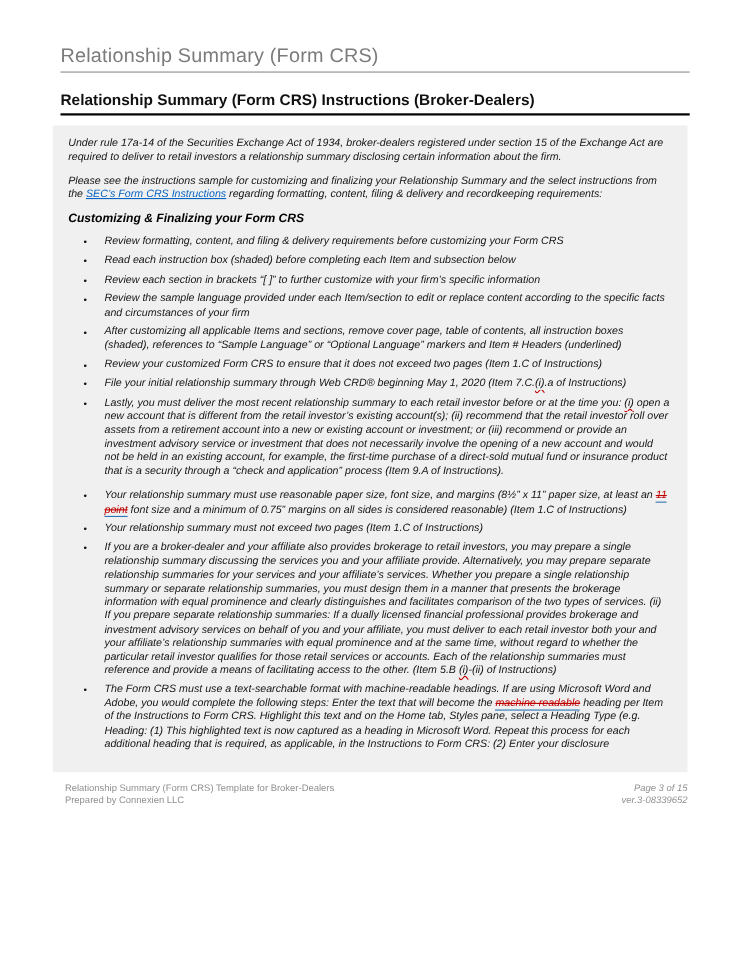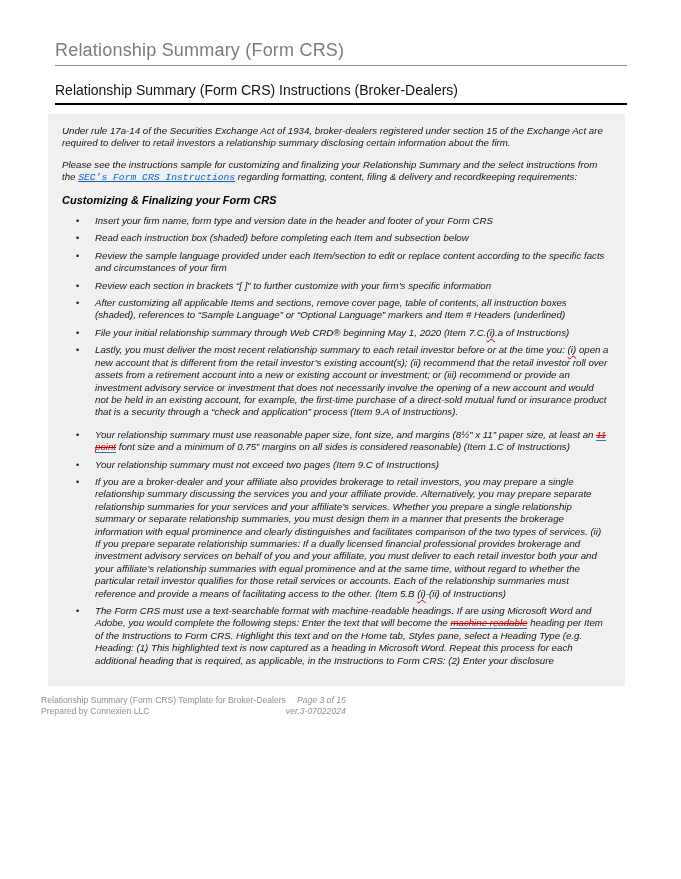--- a/index.html
+++ b/index.html
@@ -19,21 +19,21 @@
     font-weight: 400;
     color: #7b7b7b;
     letter-spacing: 0.2px;
     border-bottom: 1px solid #8c8c8c;
     padding-bottom: 3px;
   }
   .doc-title {
     margin: 15px 54px 0 55px;
     font-size: 14px;
     line-height: 18px;
-    font-weight: 400;
+    font-weight: 700;
     color: #111111;
     border-bottom: 2px solid #000000;
     padding-bottom: 4px;
   }
 
   
   .ibox {
     margin: 9px 56px 0 48px;
     background: #f0f0f0;
     padding: 11px 16px 9px 14px;
@@ -65,42 +65,42 @@
     left: 14px;
     top: 0;
     font-style: normal;
     font-size: 9px;
     color: #141414;
   }
   a.doclink {
     color: #0563c1;
     text-decoration: underline;
     cursor: pointer;
-    font-family: Liberation Mono, monospace;
   }
   
   .tracked-del {
     color: #c00000;
     text-decoration: line-through;
     text-decoration-color: #c00000;
     border-bottom: 1px solid #2e74b5;
   }
   
   .squiggle {
     text-decoration: underline;
     text-decoration-style: wavy;
     text-decoration-color: #c00000;
     text-decoration-thickness: 1px;
     text-underline-offset: 2px;
   }
 
   
   .footer {
     display: flex;
-    margin: 9px 56px 0 41px;
+    justify-content: space-between;
+    margin: 9px 56px 0 59px;
     font-size: 8.6px;
     line-height: 10.5px;
     color: #8f8f8f;
   }
   .footer .right { text-align: right; font-style: italic; }
 </style>
 </head>
 <body>
 
 <div class="page">
@@ -111,43 +111,44 @@
 
   <div class="ibox">
 
     <p>Under rule 17a-14 of the Securities Exchange Act of 1934, broker-dealers registered under section 15 of the Exchange Act are required to deliver to retail investors a relationship summary disclosing certain information about the firm.</p>
 
     <p><span>Please see the instructions sample for customizing and finalizing your Relationship Summary and the select instructions from the </span><a class="doclink">SEC’s Form CRS Instructions</a><span> regarding formatting, content, filing &amp; delivery and recordkeeping requirements:</span></p>
 
     <h3>Customizing &amp; Finalizing your Form CRS</h3>
 
     <ul>
-      <li><span>Insert your firm name, form type and version date in the header and footer of your Form CRS</span></li>
+      <li><span>Review formatting, content, and filing &amp; delivery requirements before customizing your Form CRS</span></li>
       <li><span>Read each instruction box (shaded) before completing each Item and subsection below</span></li>
+      <li><span>Review each section in brackets “[  ]” to further customize with your firm’s specific information</span></li>
       <li><span>Review the sample language provided under each Item/section to edit or replace content according to the specific facts and circumstances of your firm</span></li>
-      <li><span>Review each section in brackets “[  ]” to further customize with your firm’s specific information</span></li>
       <li><span>After customizing all applicable Items and sections, remove cover page, table of contents, all instruction boxes (shaded), references to “Sample Language” or “Optional Language” markers and Item # Headers (underlined)</span></li>
+      <li><span>Review your customized Form CRS to ensure that it does not exceed two pages  (Item 1.C of Instructions)</span></li>
       <li><span>File your initial relationship summary through Web CRD®  beginning May 1, 2020 (Item 7.C.</span><span class="squiggle">(i)</span><span>.a of Instructions)</span></li>
       <li><span>Lastly, you must deliver the most recent relationship summary to each retail investor before or at the time you: </span><span class="squiggle">(i)</span><span> open a new account that is different from the retail investor’s existing account(s); (ii) recommend that the retail investor roll over assets from a retirement account into a new or existing account or investment; or (iii) recommend or provide an investment advisory service or investment that does not necessarily involve the opening of a new account and would not be held in an existing account, for example, the first-time purchase of a direct-sold mutual fund or insurance product that is a security through a “check and application” process (Item 9.A of Instructions).</span></li>
     </ul>
 
 
     <ul>
       <li><span>Your relationship summary must use reasonable paper size, font size, and margins (8½” x 11” paper size, at least an </span><span class="tracked-del">11 point</span><span> font size and a minimum of 0.75” margins on all sides is considered reasonable)  (Item 1.C of Instructions)</span></li>
-      <li><span>Your relationship summary must not exceed two pages (Item 9.C of Instructions)</span></li>
+      <li><span>Your relationship summary must not exceed two pages (Item 1.C of Instructions)</span></li>
       <li><span>If you are a broker-dealer and your affiliate also provides brokerage to retail investors, you may prepare a single relationship summary discussing the services you and your affiliate provide.  Alternatively, you may prepare separate relationship summaries for your services and your affiliate’s services. Whether you prepare a single relationship summary or separate relationship summaries, you must design them in a manner that presents the brokerage information with equal prominence and clearly distinguishes and facilitates comparison of the two types of services. (ii) If you prepare separate relationship summaries: If a dually licensed financial professional provides brokerage and investment advisory services on behalf of you and your affiliate, you must deliver to each retail investor both your and your affiliate’s relationship summaries with equal prominence and at the same time, without regard to whether the particular retail investor qualifies for those retail services or accounts.  Each of the relationship summaries must reference and provide a means of facilitating access to the other. (Item 5.B </span><span class="squiggle">(i)</span><span>-(ii) of Instructions)</span></li>
       <li><span>The Form CRS must use a text-searchable format with machine-readable headings. If are using Microsoft Word and Adobe, you would complete the following steps: Enter the text that will become the </span><span class="tracked-del">machine readable</span><span> heading per Item of the Instructions to Form CRS.  Highlight this text and on the Home tab, Styles pane, select a Heading Type (e.g. Heading: (1) This highlighted text is now captured as a heading in Microsoft Word. Repeat this process for each additional heading that is required, as applicable, in the Instructions to Form CRS: (2) Enter your disclosure</span></li>
     </ul>
 
   </div>
 
   <div class="footer">
     <div class="left">
       <div>Relationship Summary (Form CRS) Template for Broker-Dealers</div>
       <div>Prepared by Connexien LLC</div>
     </div>
     <div class="right">
       <div>Page 3 of 15</div>
-      <div>ver.3-07022024</div>
+      <div>ver.3-08339652</div>
     </div>
   </div>
 
 </div>
 
 </body></html>

